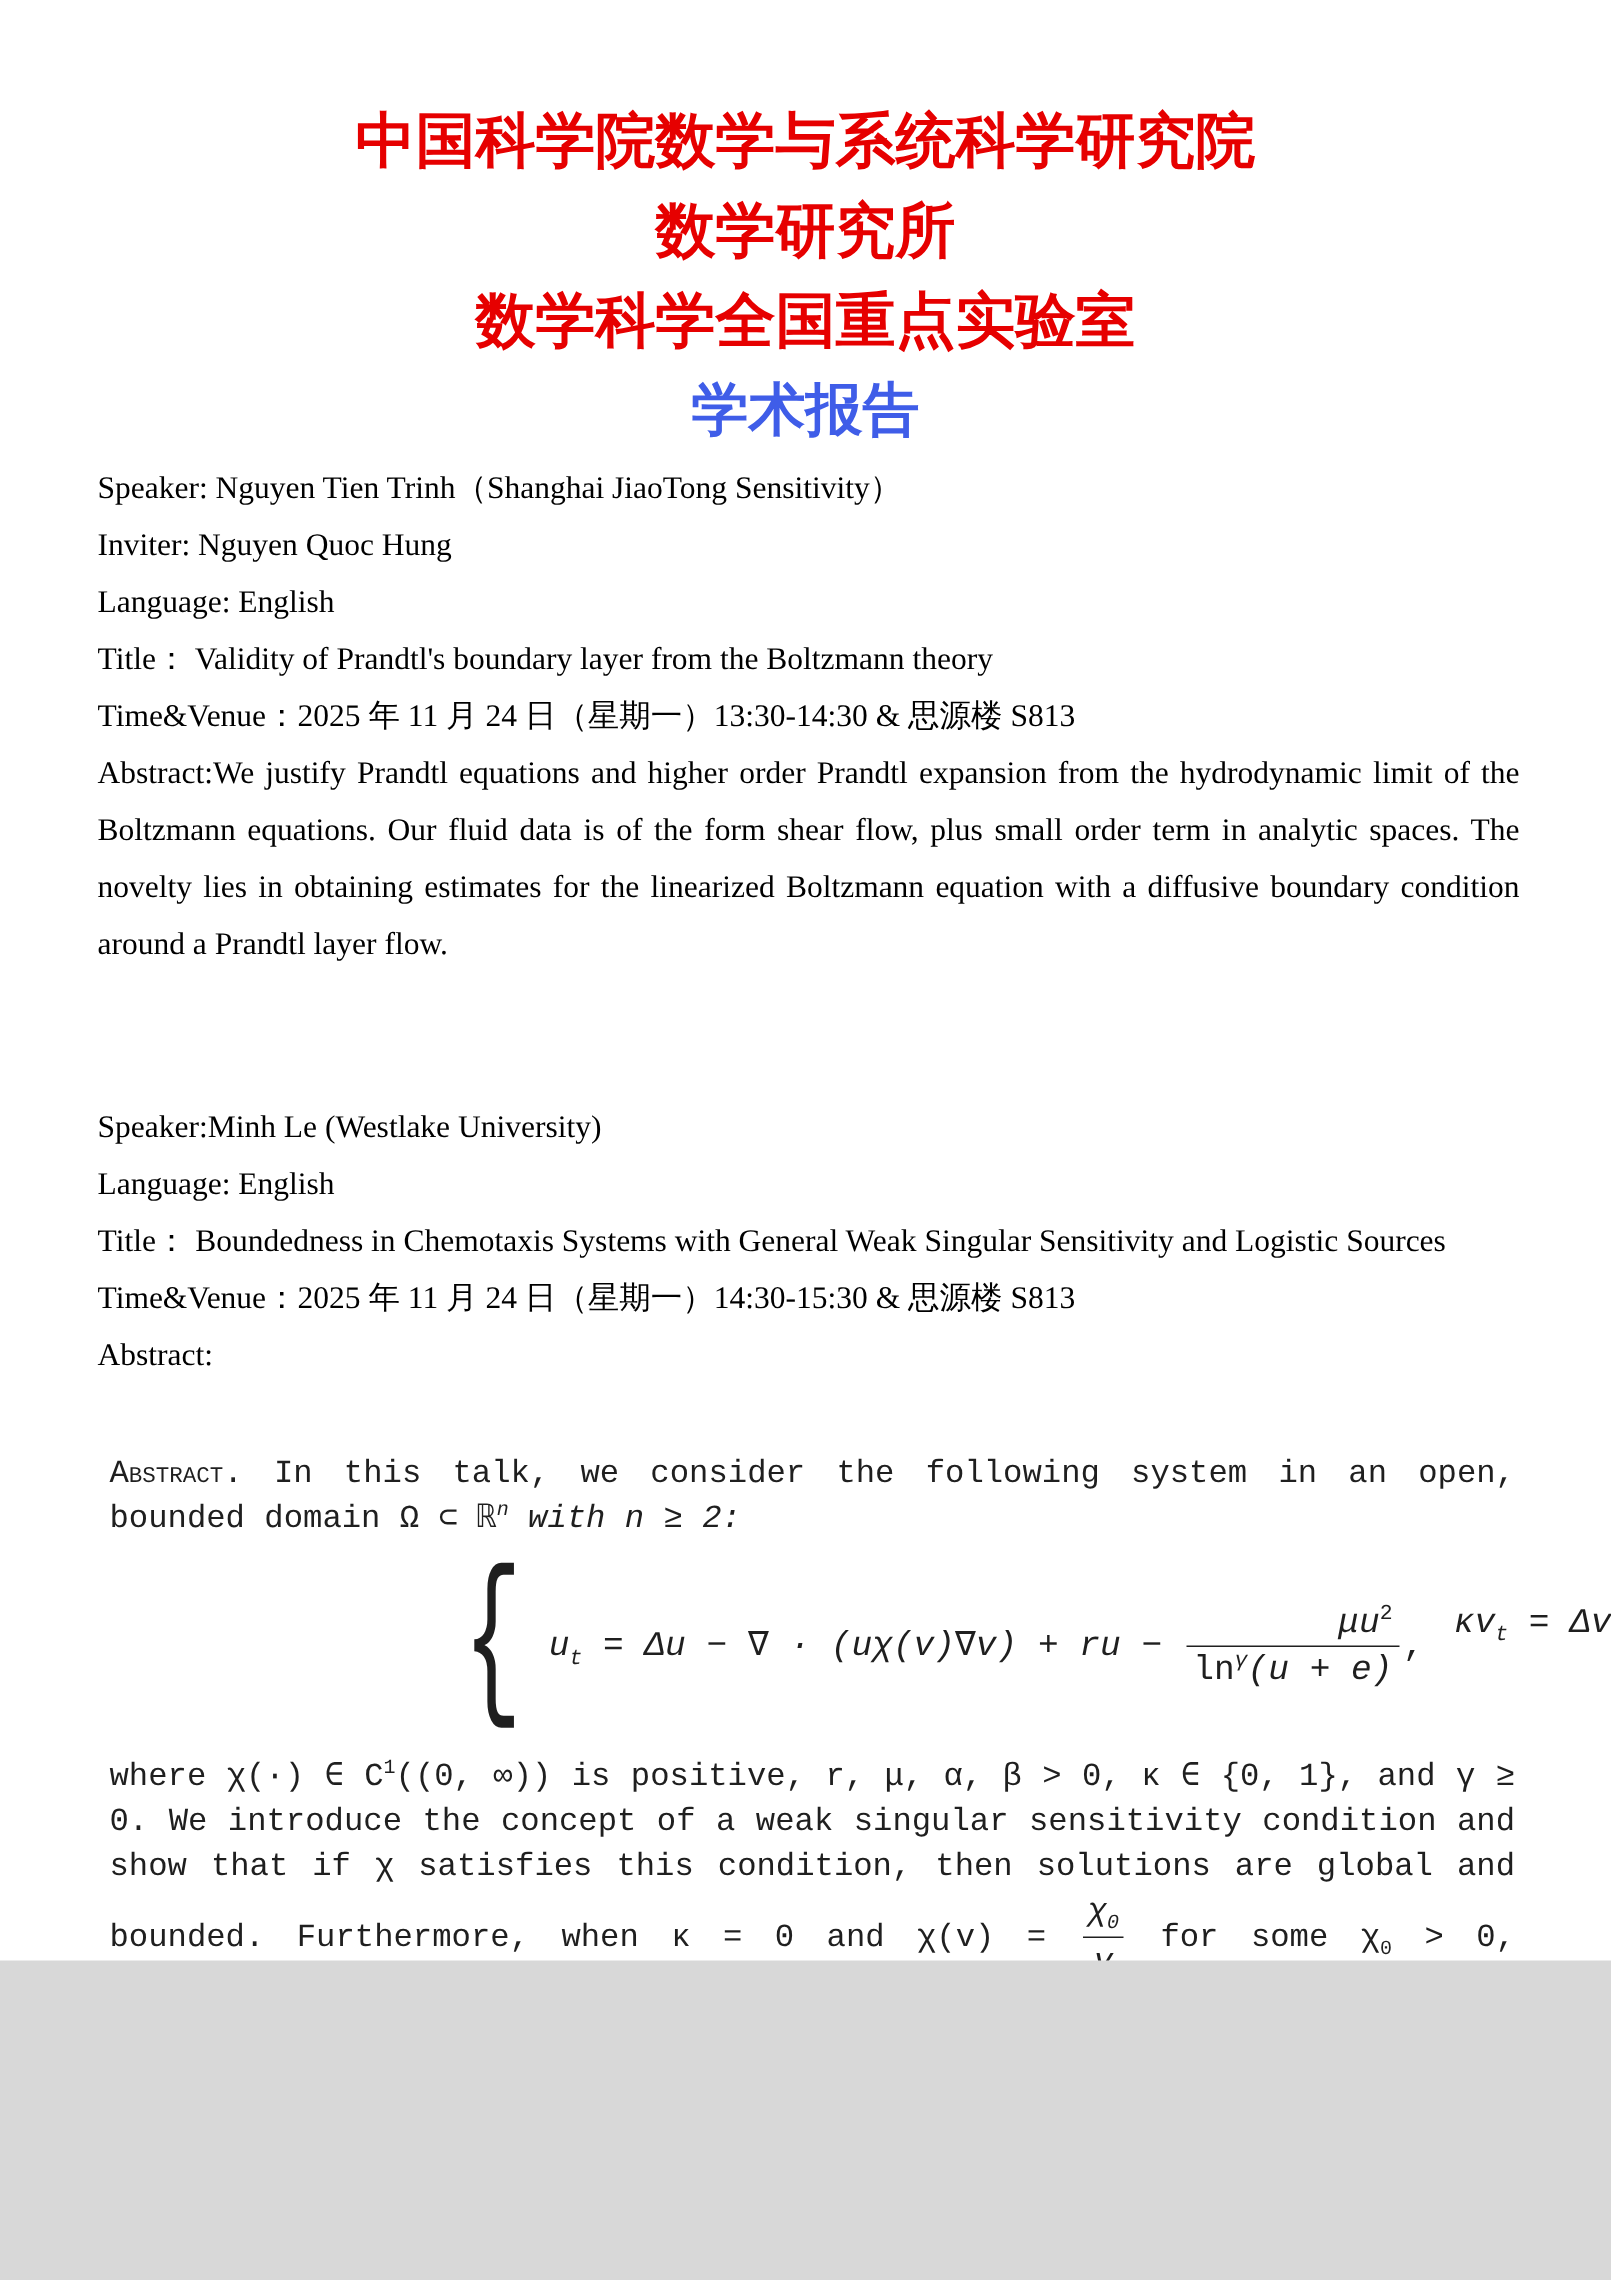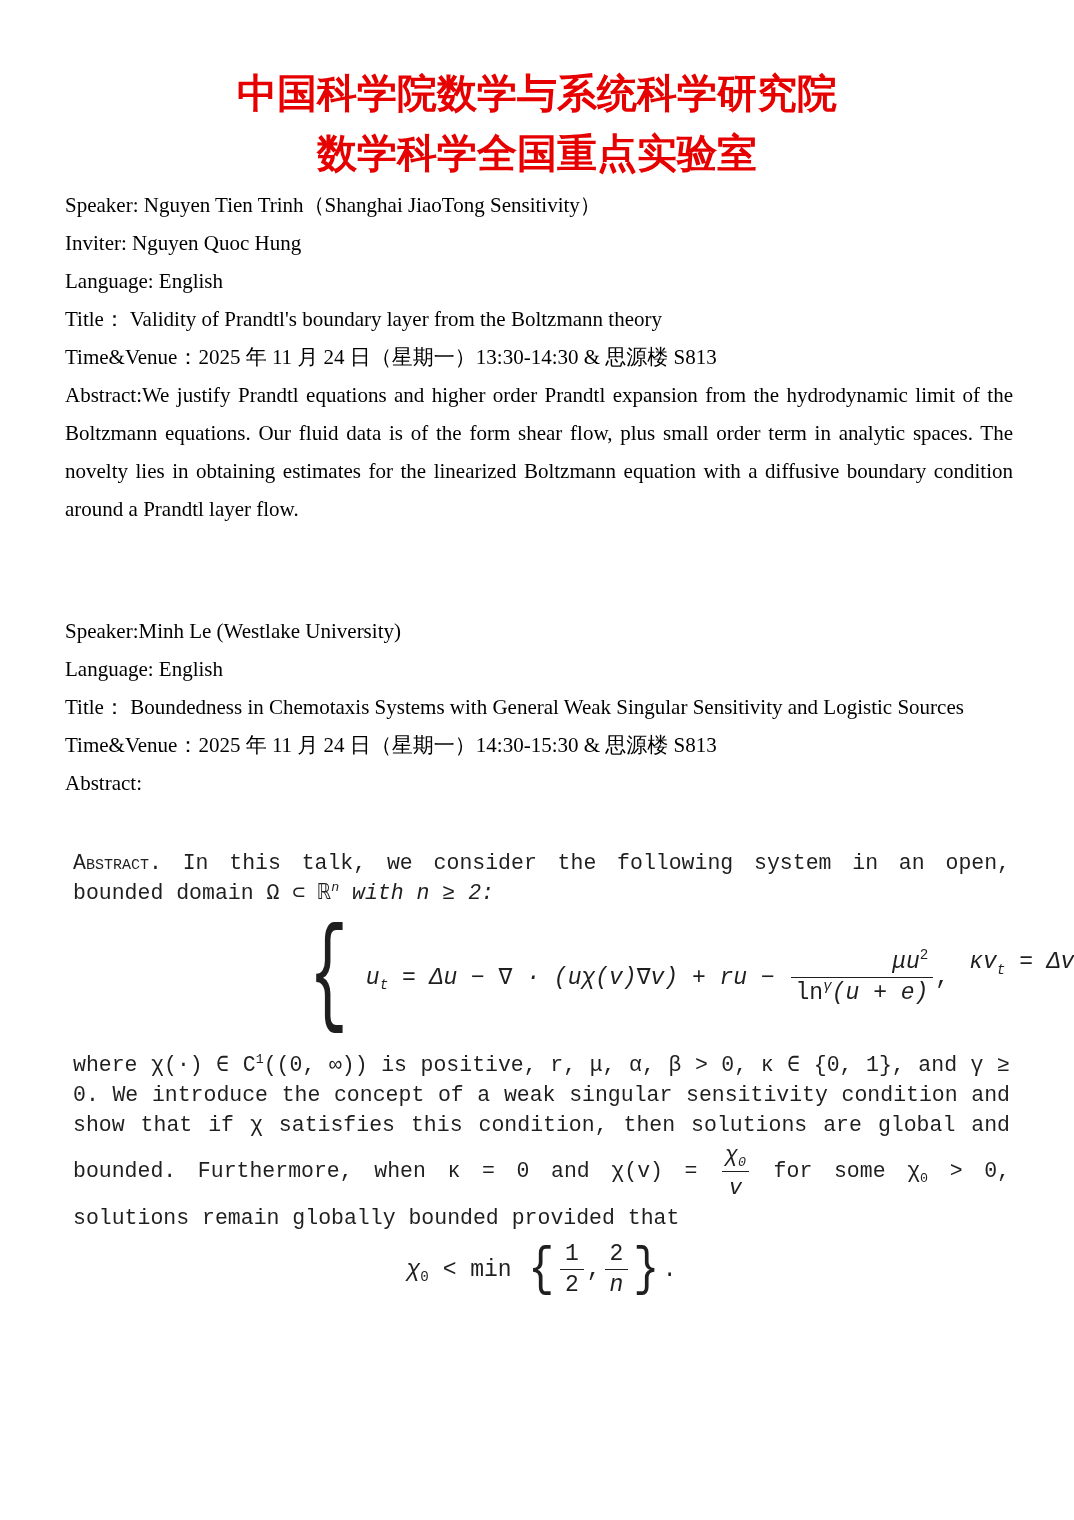--- a/index.html
+++ b/index.html
@@ -4,21 +4,21 @@
 <style>
   * { box-sizing: border-box; }
   html, body { margin: 0; padding: 0; }
   body {
     background: #d8d8d8;
     font-family: "Liberation Serif", serif;
   }
   .page {
     position: relative;
     width: 1074px;
-    height: 1520px;
+    height: 1307px;
     margin: 0 auto;
     background: var(--background, #ffffff);
     color: var(--text, #000000);
     overflow: hidden;
   }
   
   .header { padding-top: 64px; text-align: center; }
   .h-line {
     font-weight: bold;
     line-height: 60px;
@@ -95,21 +95,23 @@
   }
   .final-eq .comma { margin: 0 2px 0 1px; }
 </style>
 </head>
 <body>
 
 <div class="page">
 
   <header class="header">
     <div class="h-line h-red">中国科学院数学与系统科学研究院</div>
+    <div class="h-line h-red">数学研究所</div>
     <div class="h-line h-red">数学科学全国重点实验室</div>
+    <div class="h-line h-blue">学术报告</div>
   </header>
 
   <section class="content talk1">
     <p>Speaker: Nguyen Tien Trinh（Shanghai JiaoTong Sensitivity）</p>
     <p>Inviter: Nguyen Quoc Hung</p>
     <p>Language: English</p>
     <p>Title： Validity of Prandtl's boundary layer from the Boltzmann theory</p>
     <p>Time&amp;Venue：2025 年 11 月 24 日（星期一）13:30-14:30 &amp; 思源楼 S813</p>
     <p class="justify">Abstract:We justify Prandtl equations and higher order Prandtl expansion from the hydrodynamic limit of the Boltzmann equations. Our fluid data is of the form shear flow, plus small order term in analytic spaces. The novelty lies in obtaining estimates for the linearized Boltzmann equation with a diffusive boundary condition around a Prandtl layer flow.</p>
   </section>

